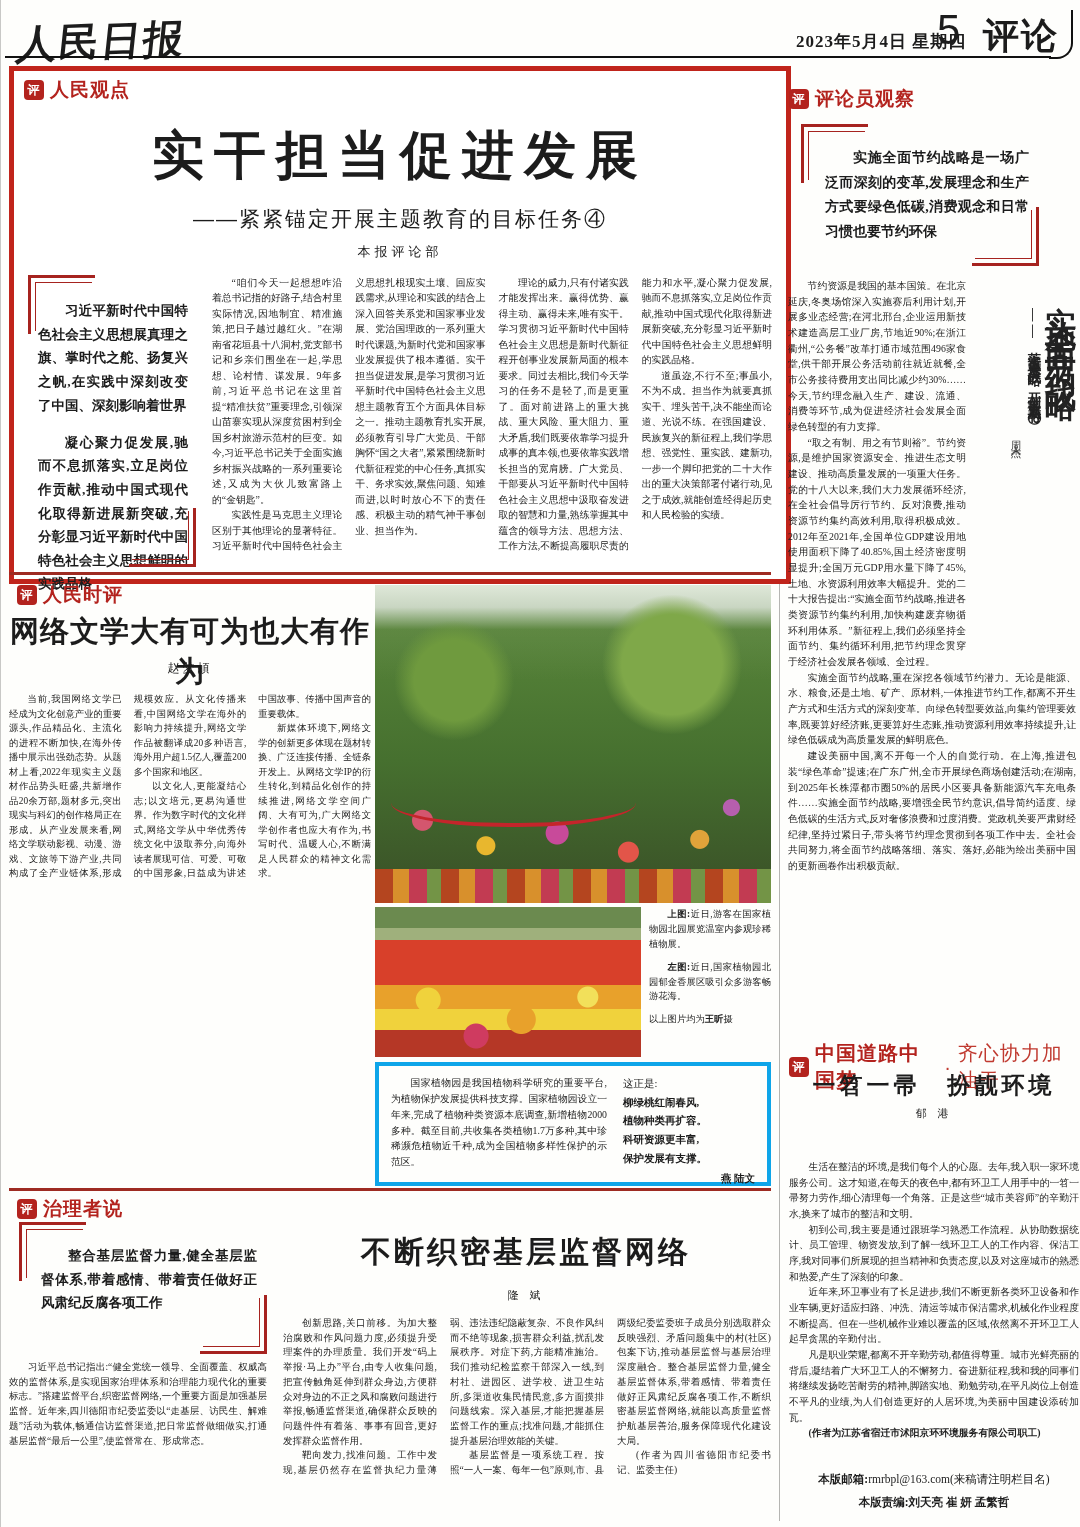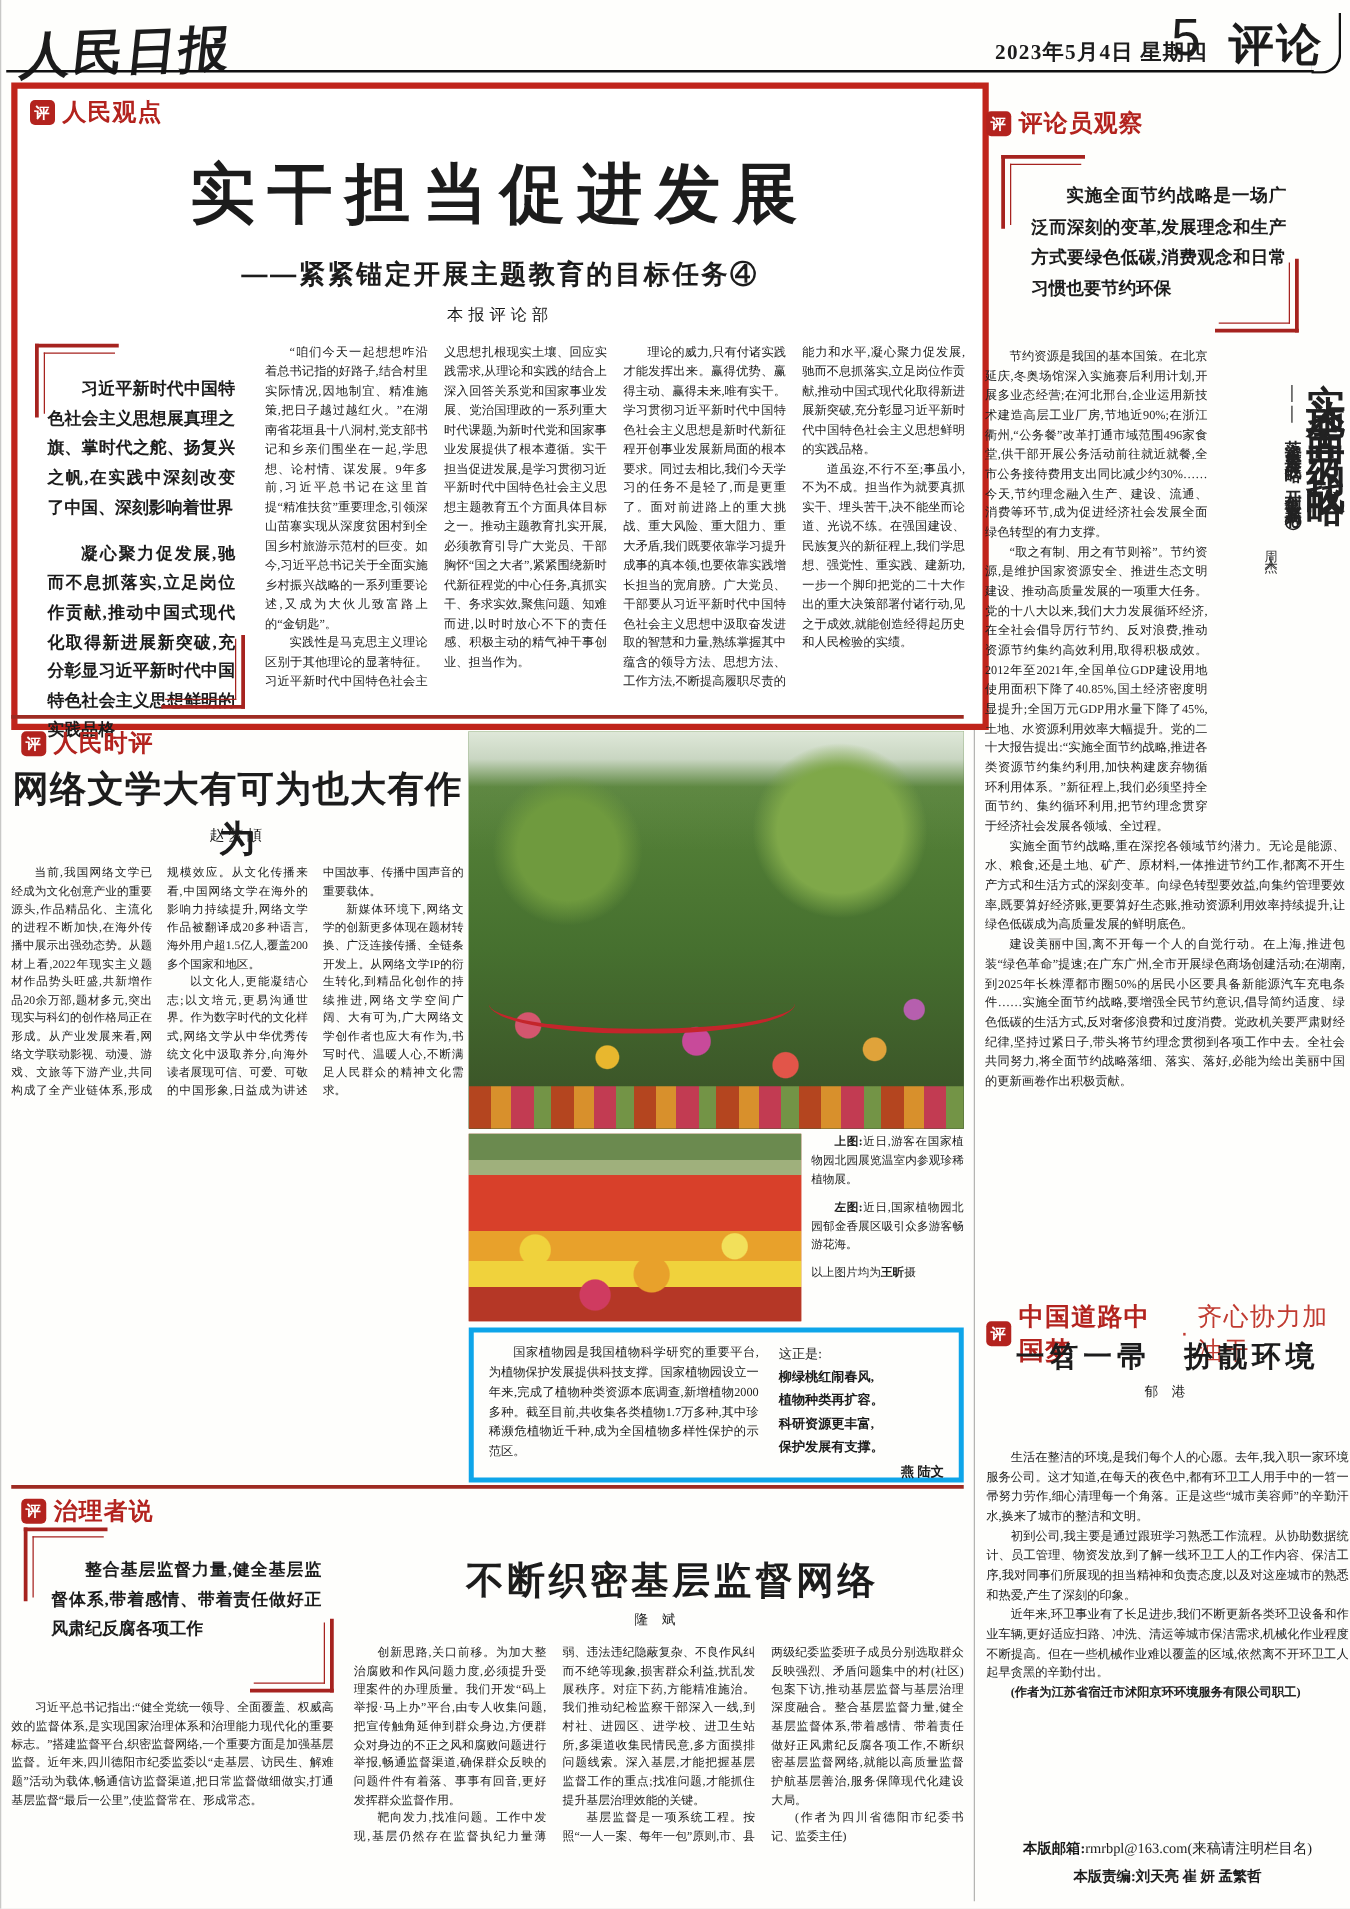--- a/index.html
+++ b/index.html
@@ -33,21 +33,21 @@
   .cnr-br::after{content:"";position:absolute;right:4px;bottom:4px;width:56px;height:48px;
                  border-right:1px solid #a6231f;border-bottom:1px solid #a6231f;}
   .body-text{text-align:justify;color:#222;}
   .body-text p{margin:0;text-indent:2em;}
   
   .lead-box{position:absolute;left:8px;top:66px;width:752px;height:496px;border:5px solid #c0241b;
             background:#fff;padding:6px 10px;box-sizing:content-box;}
   .lead-title{margin-top:24px;text-align:center;font-family:"Liberation Sans",sans-serif;
               font-weight:bold;font-size:52px;letter-spacing:10px;}
   .lead-sub{margin-top:14px;text-align:center;font-family:"Liberation Sans",sans-serif;
-            font-weight:bold;font-size:21px;letter-spacing:2px;}
+            font-weight:normal;font-size:21px;letter-spacing:2px;}
   .lead-byline{margin-top:10px;text-align:center;font-size:13px;letter-spacing:4px;}
   .lead-row{display:flex;gap:16px;margin-top:14px;padding:0 4px;}
   .lead-quote{flex:none;width:168px;height:292px;padding:24px 8px 8px 10px;font-size:13.5px;box-sizing:border-box;}
   .lead-body{flex:1;column-count:4;column-gap:13px;font-size:9.8px;line-height:1.58;height:300px;overflow:hidden;}
   
   .obs-quote{position:absolute;left:800px;top:124px;width:238px;height:142px;
              padding:22px 10px 8px 24px;font-size:14px;box-sizing:border-box;}
   .obs-body{position:absolute;left:787px;top:278px;width:288px;height:736px;
             font-size:9.8px;line-height:1.6;overflow:hidden;}
   .v-headline{float:right;width:100px;height:352px;writing-mode:vertical-rl;
@@ -222,21 +222,21 @@
   <div class="maroon-rule" style="top:1188px"></div>
   <div class="sec-label" style="left:16px;top:1196px">
     <span class="sec-icon">评</span>
     <span>治理者说</span>
   </div>
   <div class="quote-block gov-quote">
     <span class="cnr cnr-tl"></span>
     <span class="cnr cnr-br"></span>
     <p>整合基层监督力量,健全基层监督体系,带着感情、带着责任做好正风肃纪反腐各项工作</p>
   </div>
-  <h2 class="gov-title" style="margin:12px">不断织密基层监督网络</h2>
+  <h2 class="gov-title" style="margin:0">不断织密基层监督网络</h2>
   <div class="gov-byline">隆 斌</div>
   <div class="body-text gov-colA">
     <p>习近平总书记指出:“健全党统一领导、全面覆盖、权威高效的监督体系,是实现国家治理体系和治理能力现代化的重要标志。”搭建监督平台,织密监督网络,一个重要方面是加强基层监督。近年来,四川德阳市纪委监委以“走基层、访民生、解难题”活动为载体,畅通信访监督渠道,把日常监督做细做实,打通基层监督“最后一公里”,使监督常在、形成常态。</p>
   </div>
   <div class="body-text gov-colB">
     <p>创新思路,关口前移。为加大整治腐败和作风问题力度,必须提升受理案件的办理质量。我们开发“码上举报·马上办”平台,由专人收集问题,把宣传触角延伸到群众身边,方便群众对身边的不正之风和腐败问题进行举报,畅通监督渠道,确保群众反映的问题件件有着落、事事有回音,更好发挥群众监督作用。</p>
     <p>靶向发力,找准问题。工作中发现,基层仍然存在监督执纪力量薄弱、违法违纪隐蔽复杂、不良作风纠而不绝等现象,损害群众利益,扰乱发展秩序。对症下药,方能精准施治。我们推动纪检监察干部深入一线,到村社、进园区、进学校、进卫生站所,多渠道收集民情民意,多方面摸排问题线索。深入基层,才能把握基层监督工作的重点;找准问题,才能抓住提升基层治理效能的关键。</p>
     <p>基层监督是一项系统工程。按照“一人一案、每年一包”原则,市、县两级纪委监委班子成员分别选取群众反映强烈、矛盾问题集中的村(社区)包案下访,推动基层监督与基层治理深度融合。整合基层监督力量,健全基层监督体系,带着感情、带着责任做好正风肃纪反腐各项工作,不断织密基层监督网络,就能以高质量监督护航基层善治,服务保障现代化建设大局。</p>
     <p class="gov-note">(作者为四川省德阳市纪委书记、监委主任)</p>
   </div>
@@ -246,20 +246,21 @@
     <span>中国道路中国梦</span>
     <span class="lite">·</span>
     <span class="lite">齐心协力加油干</span>
   </div>
   <h3 class="dream-title" style="margin:0">一笤一帚　扮靓环境</h3>
   <div class="dream-byline">郁 港</div>
   <div class="body-text dream-body">
     <p>生活在整洁的环境,是我们每个人的心愿。去年,我入职一家环境服务公司。这才知道,在每天的夜色中,都有环卫工人用手中的一笤一帚努力劳作,细心清理每一个角落。正是这些“城市美容师”的辛勤汗水,换来了城市的整洁和文明。</p>
     <p>初到公司,我主要是通过跟班学习熟悉工作流程。从协助数据统计、员工管理、物资发放,到了解一线环卫工人的工作内容、保洁工序,我对同事们所展现的担当精神和负责态度,以及对这座城市的熟悉和热爱,产生了深刻的印象。</p>
     <p>近年来,环卫事业有了长足进步,我们不断更新各类环卫设备和作业车辆,更好适应扫路、冲洗、清运等城市保洁需求,机械化作业程度不断提高。但在一些机械作业难以覆盖的区域,依然离不开环卫工人起早贪黑的辛勤付出。</p>
+    <p>凡是职业荣耀,都离不开辛勤劳动,都值得尊重。城市光鲜亮丽的背后,凝结着广大环卫工人的不懈努力。奋进新征程,我和我的同事们将继续发扬吃苦耐劳的精神,脚踏实地、勤勉劳动,在平凡岗位上创造不平凡的业绩,为人们创造更好的人居环境,为美丽中国建设添砖加瓦。</p>
     <p class="note">(作者为江苏省宿迁市沭阳京环环境服务有限公司职工)</p>
   </div>
 
   <div class="footer">
     <div>
       <b>本版邮箱:</b><span>rmrbpl@163.com</span><span>(来稿请注明栏目名)</span>
     </div>
     <div>
       <b>本版责编:</b><b>刘天亮 崔 妍 孟繁哲</b>
     </div>

